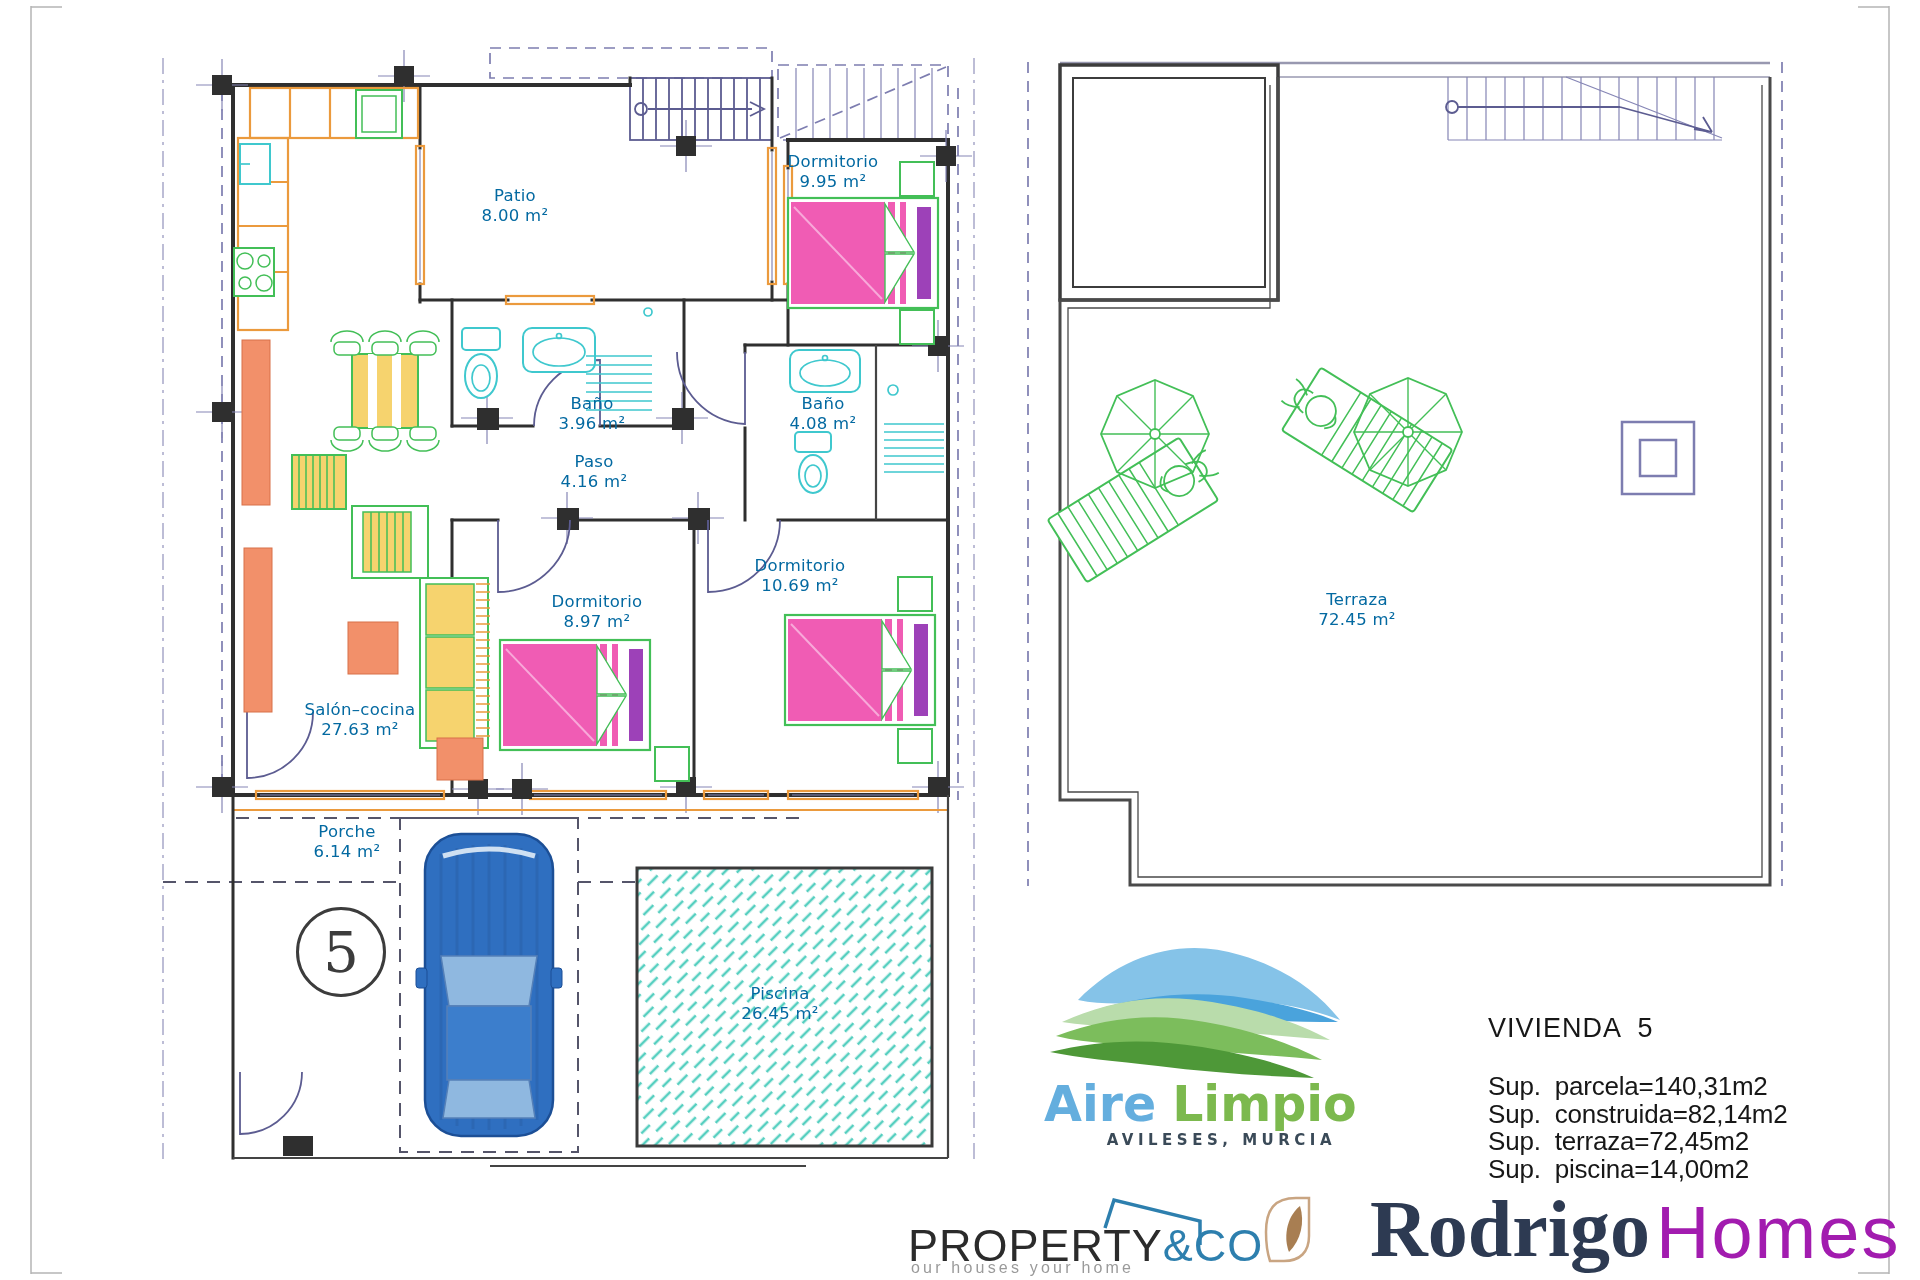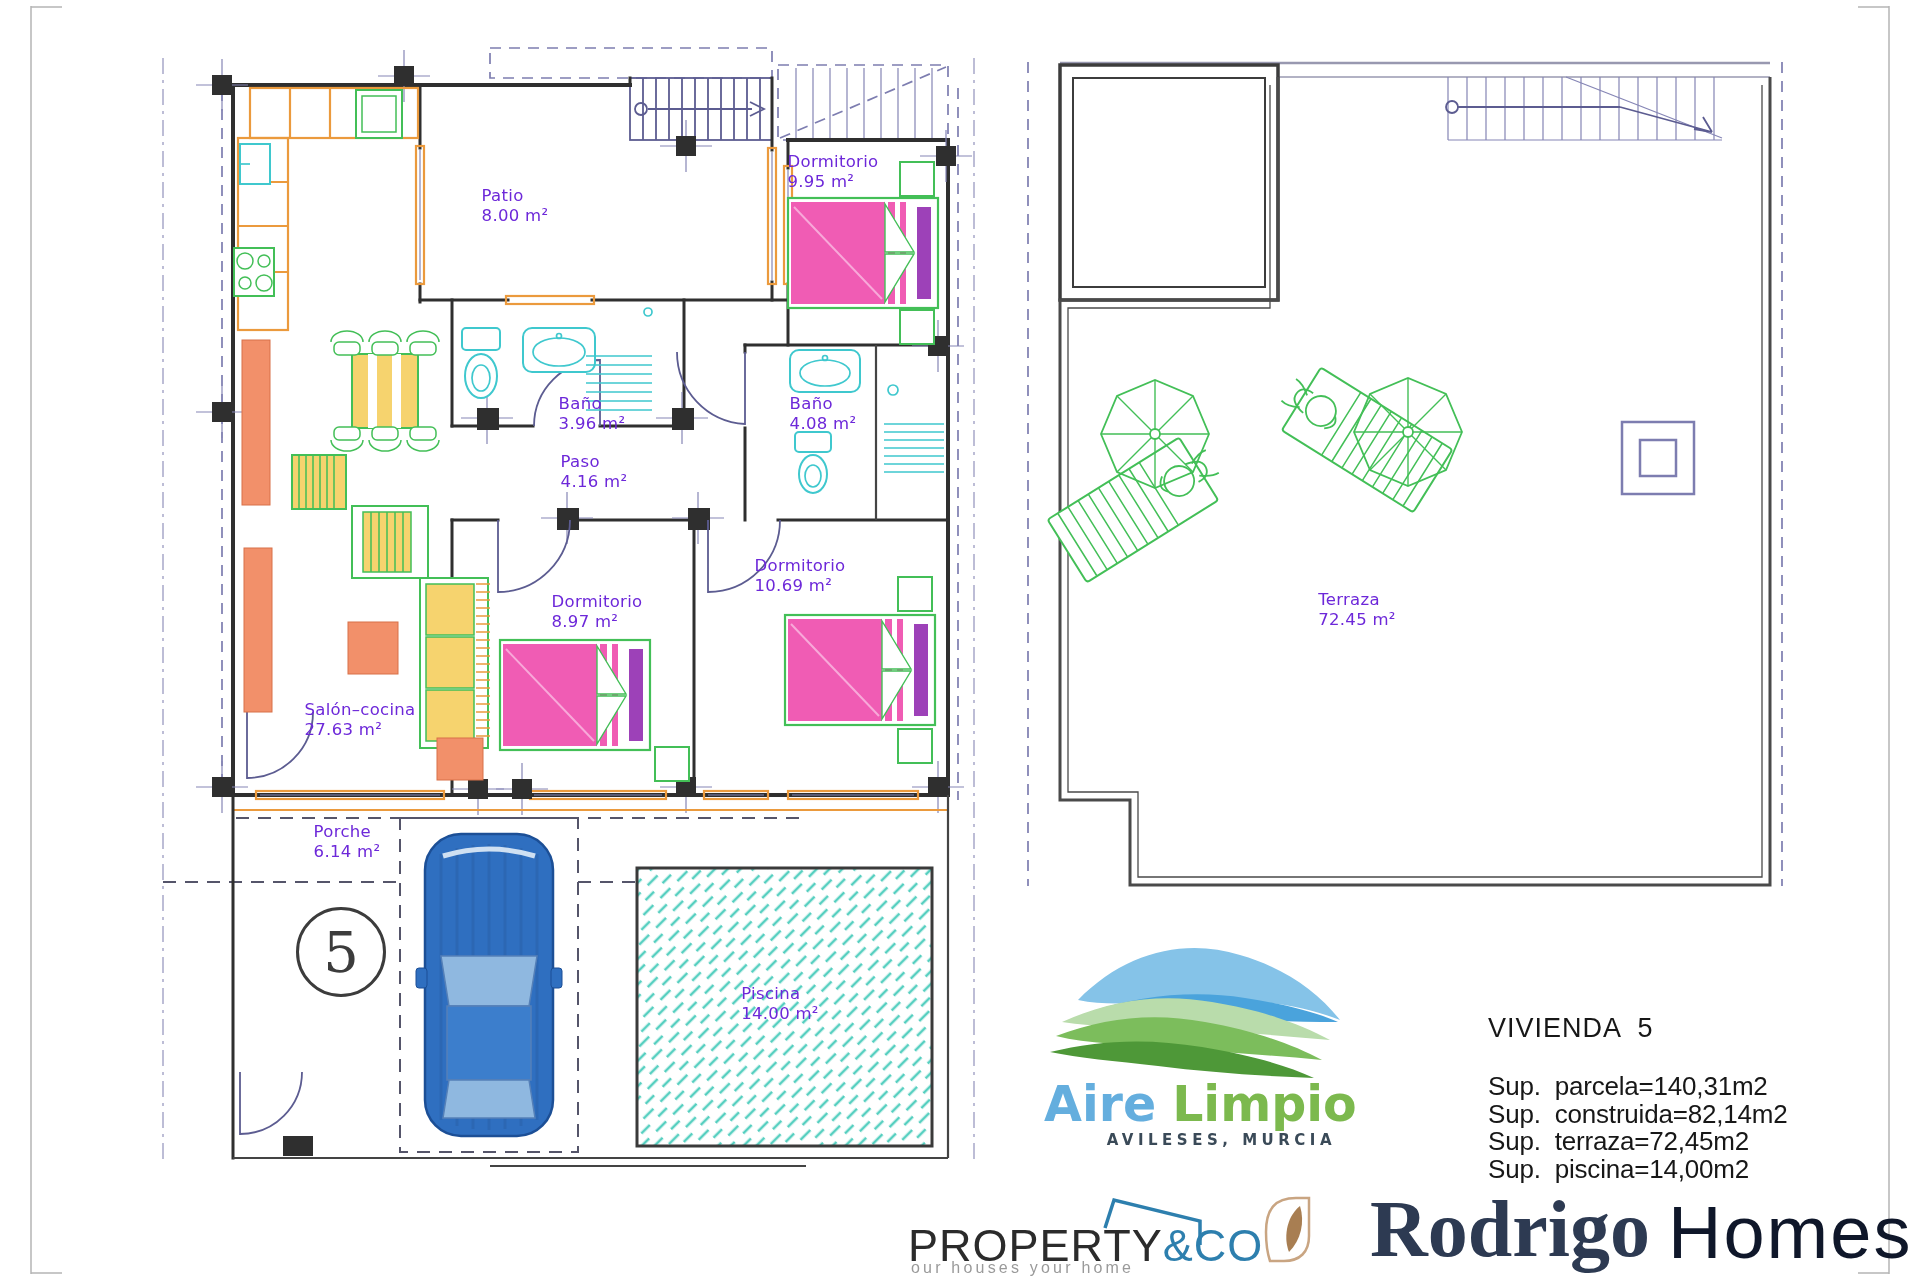--- a/index.html
+++ b/index.html
@@ -18,42 +18,42 @@
   .orange{stroke:#eb9a3d;stroke-width:2.2;fill:none}
   .green{stroke:#43bf57;stroke-width:2;fill:#fff}
   .greenNF{stroke:#43bf57;stroke-width:1.5;fill:none}
   .cyan{stroke:#3fc8ce;stroke-width:2;fill:#fff}
   .cyanthin{stroke:#3fc8ce;stroke-width:1.7;fill:none}
   .gwall{stroke:#4a4a4a;stroke-width:3;fill:none}
   .gwallthin{stroke:#4a4a4a;stroke-width:1.3;fill:none}
   .pillar{fill:#2f2f2f}
   .frame{stroke:#b5b5b5;stroke-width:1.5}
   
-  .room-label{position:absolute;transform:translateX(-50%);
-    font:16.5px/20px "DejaVu Sans",sans-serif;color:#6d28d9;white-space:nowrap;letter-spacing:.3px}
+  .room-label{position:absolute;transform:translateX(-50%);text-align:center;
+    font:16.5px/20px "DejaVu Sans",sans-serif;color:#0369a1;white-space:nowrap;letter-spacing:.3px}
   .unit-circle{position:absolute;left:296px;top:907px;width:84px;height:84px;border:3px solid #3c3c3c;
     border-radius:50%;display:flex;align-items:center;justify-content:center;
     font:400 56px "DejaVu Serif",serif;color:#3c3c3c}
   .info-block{position:absolute;left:1488px;top:1013px;color:#171717;font-family:"Liberation Sans",sans-serif}
   .info-title{font-size:27px;font-weight:700;letter-spacing:1px;white-space:pre;margin-bottom:29px;font-weight:400;
     font-family:"Liberation Sans",sans-serif}
   .info-line{font-size:26px;line-height:27.5px;white-space:pre;letter-spacing:-0.2px}
   .aire-text{position:absolute;left:1044px;top:1076px;width:292px;text-align:left;
     font:700 49px "DejaVu Sans",sans-serif;white-space:nowrap}
   .aire-w1{color:#64aede}.aire-w2{color:#7cb94e;margin-left:16px}
   .aire-sub{position:absolute;left:1044px;top:1131px;width:292px;text-align:right;
     font:700 15px "DejaVu Sans",sans-serif;letter-spacing:4.5px;color:#3a4a58;white-space:nowrap}
   .prop-text{position:absolute;left:908px;top:1220px;font:300 45px "Liberation Sans",sans-serif;
     letter-spacing:1px;white-space:nowrap;color:#2b2b2b}
   .prop-co{color:#2d7fae}
   .prop-tag{position:absolute;left:911px;top:1259px;font:400 16px "Liberation Sans",sans-serif;
     letter-spacing:3.2px;color:#9a9a9a;white-space:nowrap}
   .rodrigo{position:absolute;left:1370px;top:1184px;display:flex;align-items:flex-end;white-space:nowrap}
   .rod-w1{font:700 80px "Liberation Serif",serif;color:#2d3a52}
-  .rod-w2{font:300 74px "Liberation Sans",sans-serif;color:#0f172a;margin-left:18px;letter-spacing:2px}
+  .rod-w2{font:300 74px "Liberation Sans",sans-serif;color:#a21caf;margin-left:6px;letter-spacing:2px}
 </style>
 </head>
 <body>
 
 <div id="canvas">
 
 <svg width="1920" height="1280" viewBox="0 0 1920 1280">
   <defs>
     <pattern id="poolHatch" patternUnits="userSpaceOnUse" width="24" height="18" patternTransform="rotate(-45)">
       <line x1="0" y1="4" x2="14" y2="4" stroke="#56cfc0" stroke-width="2.6"></line>
@@ -460,21 +460,21 @@
 <div class="room-label" style="left:360px;top:700px">
   <div>Salón–cocina</div>
   <div>27.63 m²</div>
 </div>
 <div class="room-label" style="left:347px;top:822px">
   <div>Porche</div>
   <div>6.14 m²</div>
 </div>
 <div class="room-label" style="left:780px;top:984px">
   <div>Piscina</div>
-  <div>14.00 m²</div>
+  <div>26.45 m²</div>
 </div>
 <div class="room-label" style="left:1357px;top:590px">
   <div>Terraza</div>
   <div>72.45 m²</div>
 </div>
 
 <div class="unit-circle">
   <span>5</span>
 </div>
 

